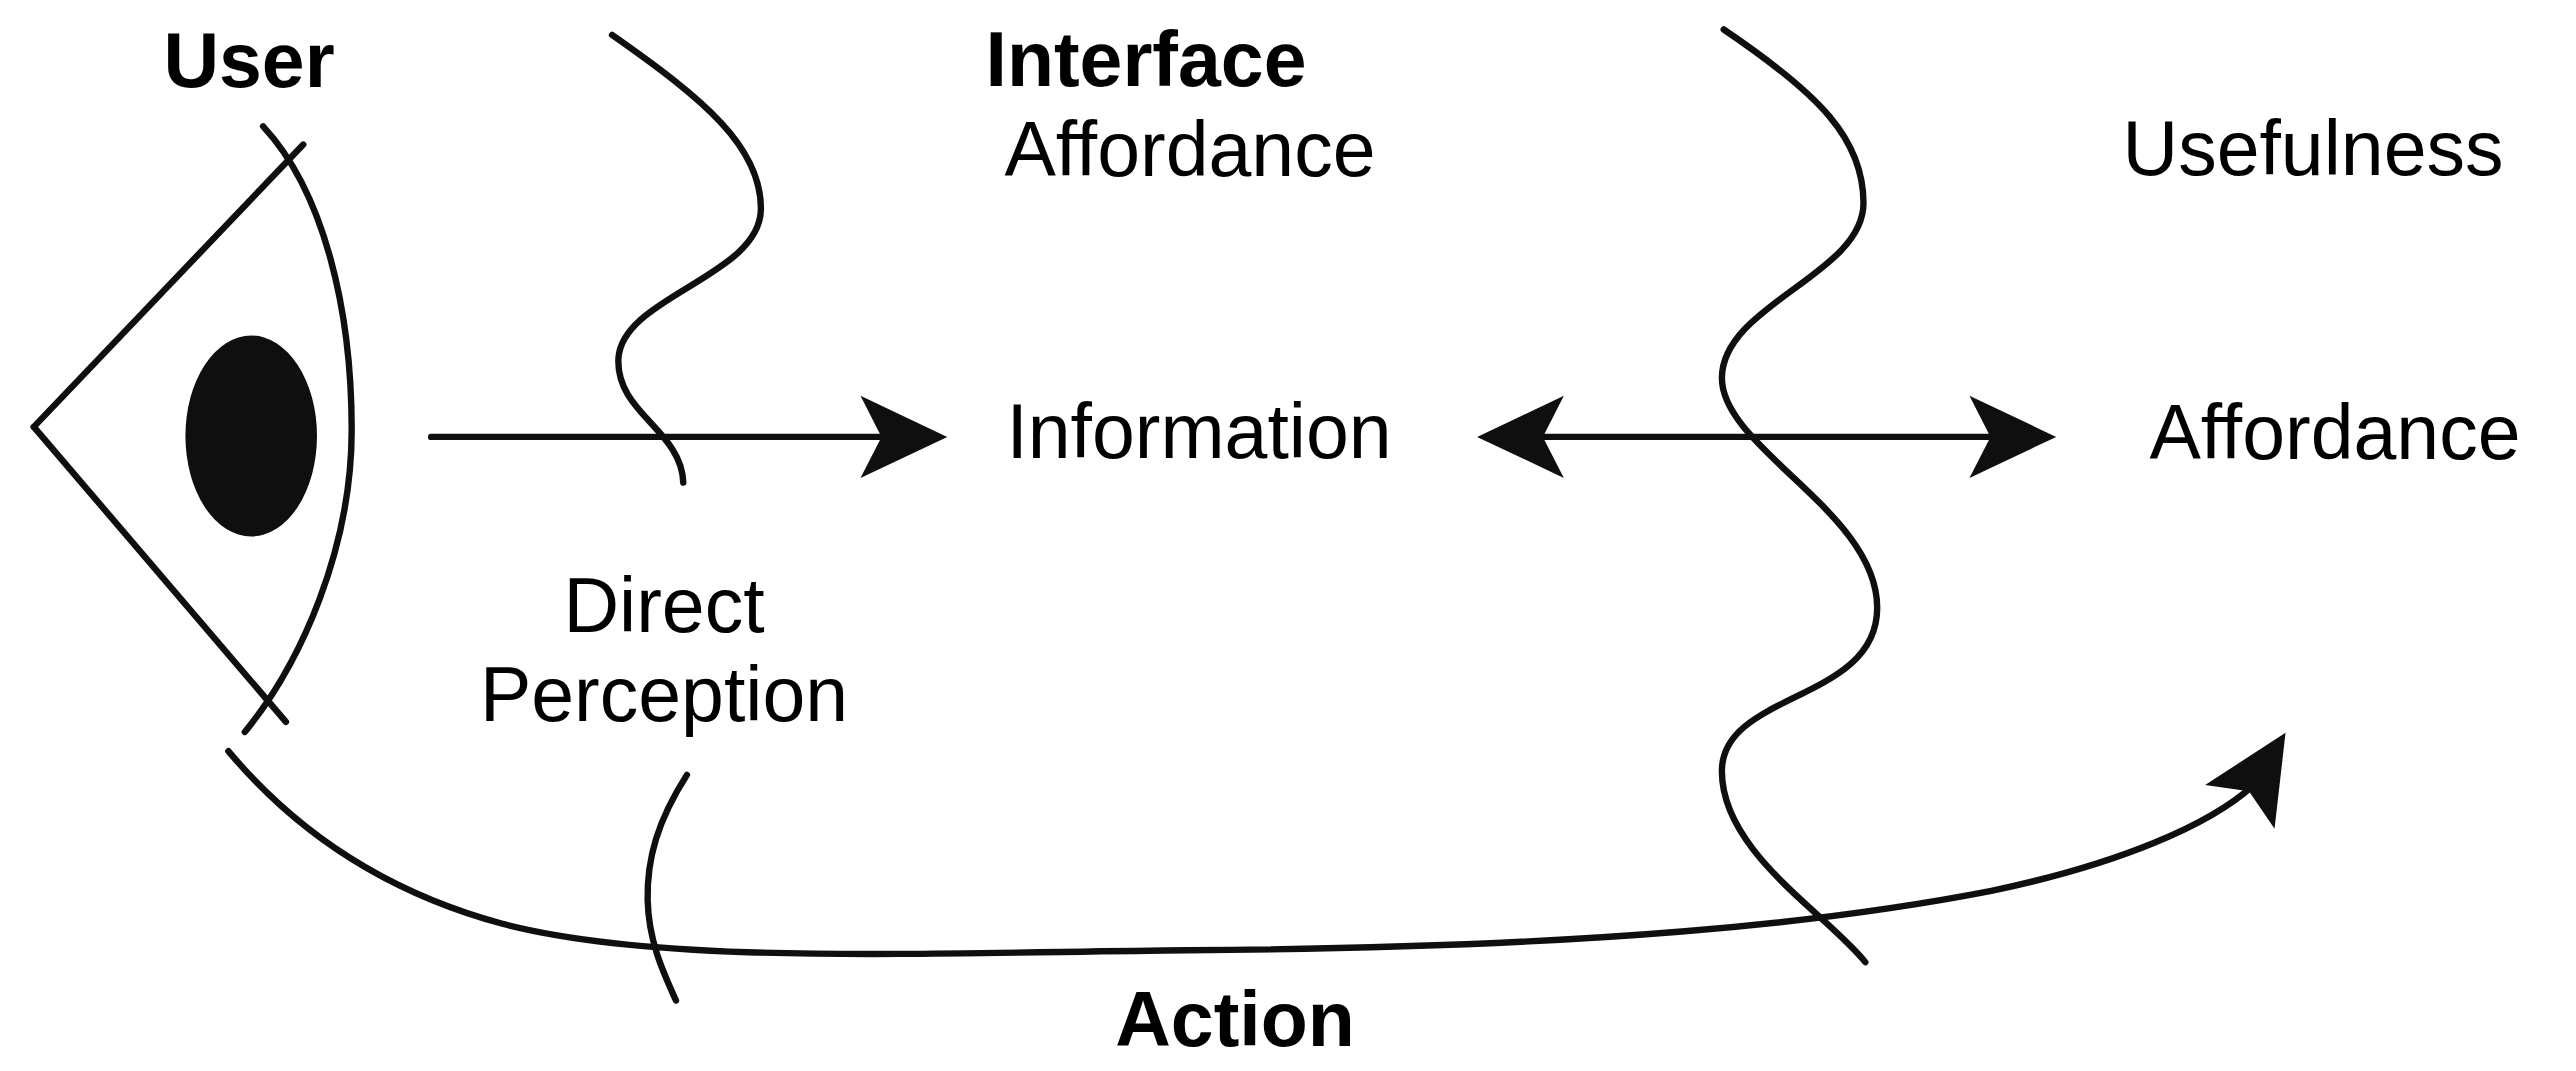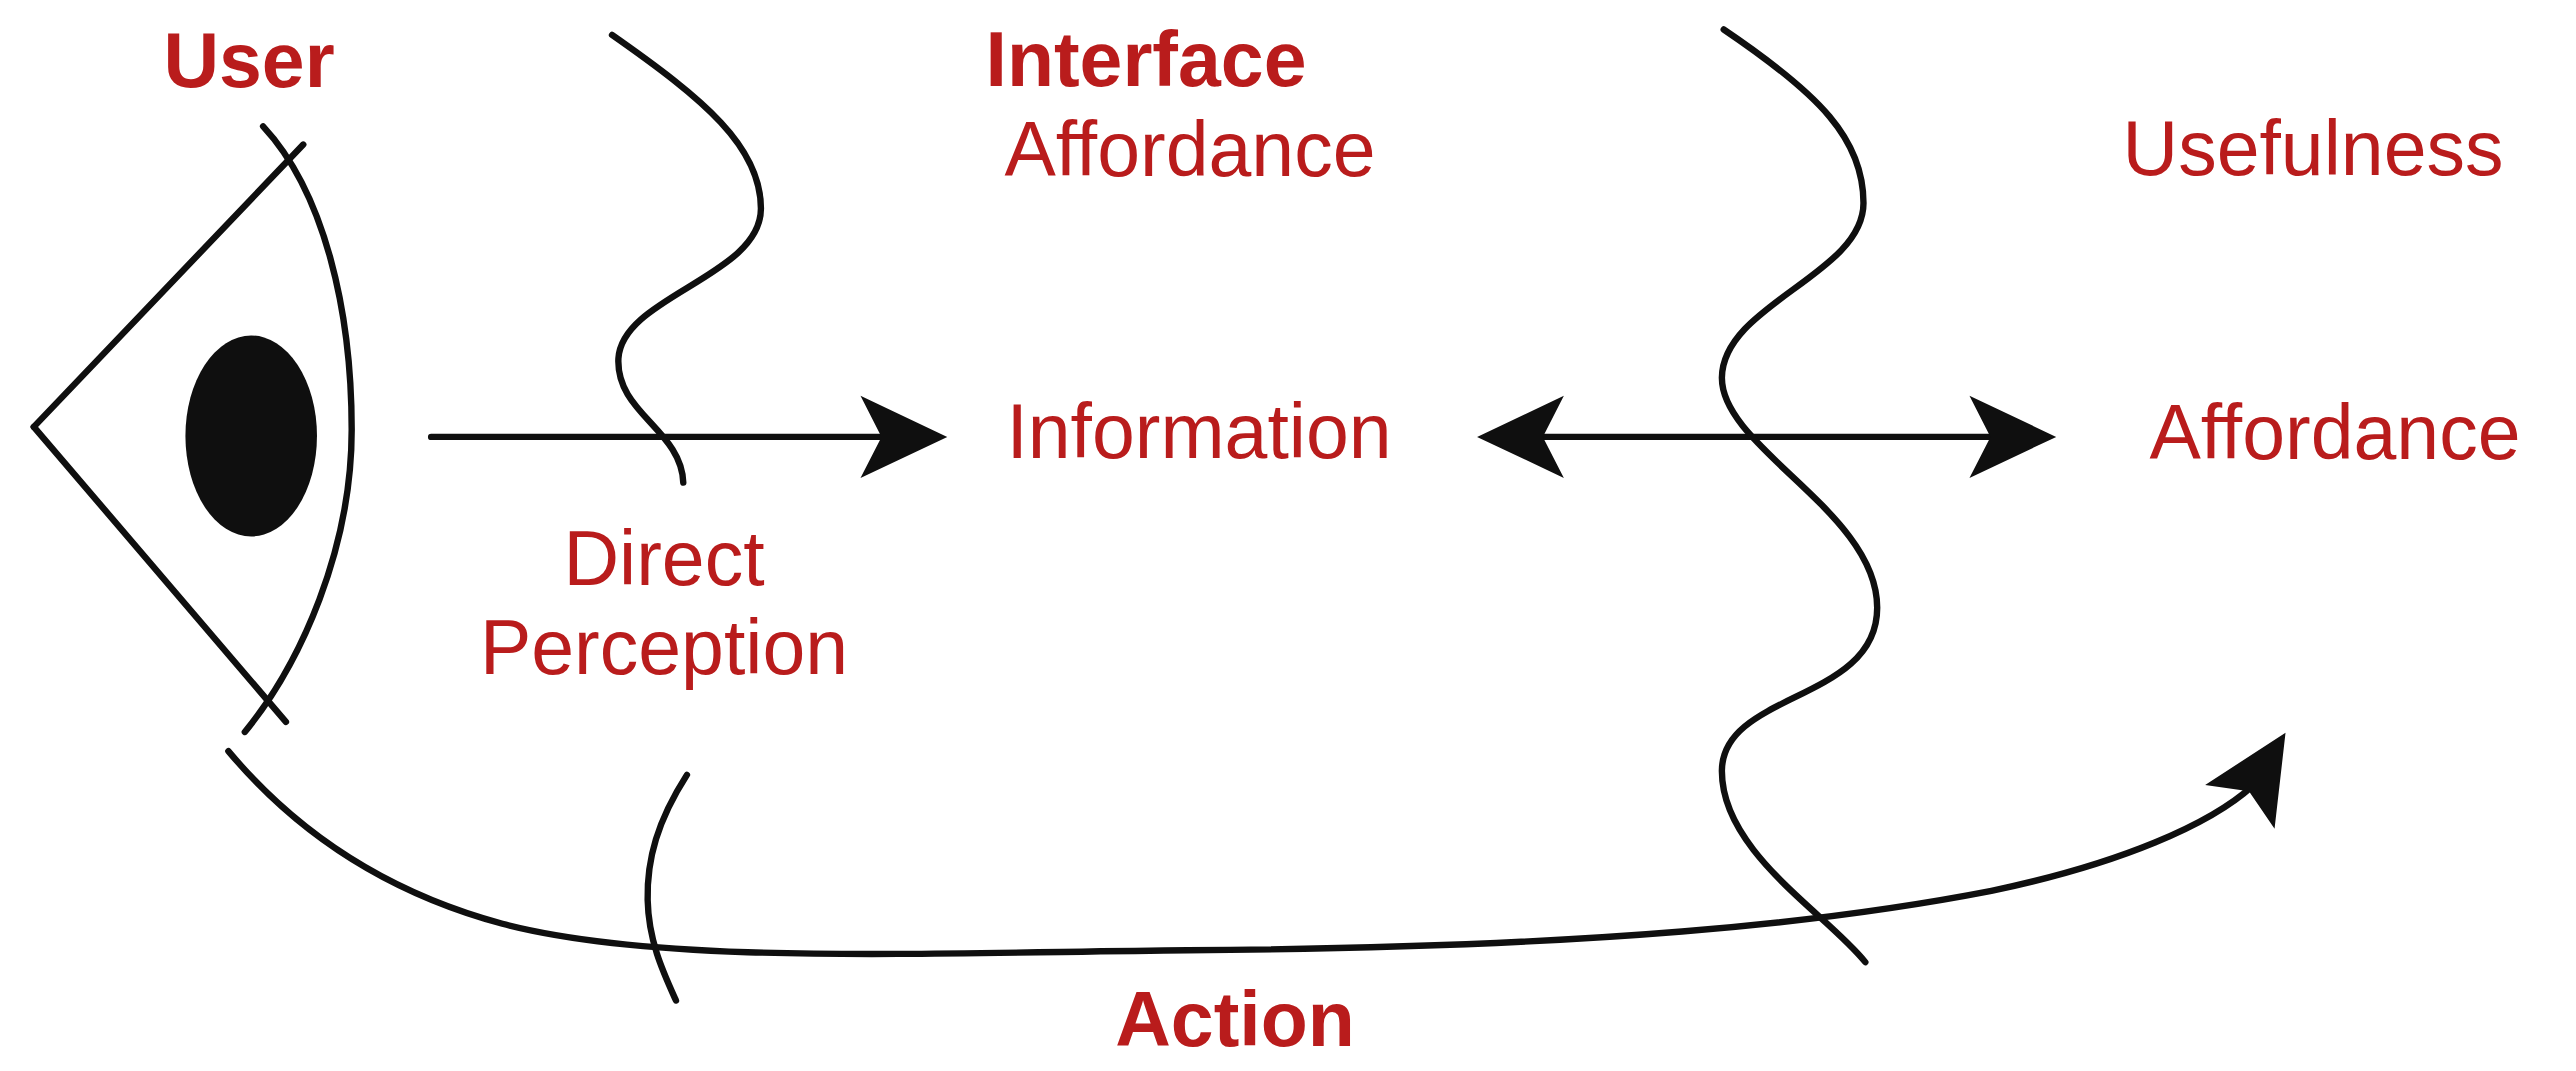--- a/index.html
+++ b/index.html
@@ -21,25 +21,25 @@
     inset: 0;
     width: 100%;
     height: 100%;
   }
   .label {
     position: absolute;
     transform: translate(-50%, -50%);
     font-size: 77px;
     line-height: 1.15;
     white-space: nowrap;
-    color: #b91c1c;
+    color: #000000;
     text-align: center;
   }
   .bold { font-weight: bold; }
-  .stack { white-space: normal; }
+  .stack { white-space: normal; margin-top: 47px; }
   .stack div { white-space: nowrap; }
 </style>
 </head>
 <body>
 
 <div class="stage">
 
   <svg class="art" viewBox="0 0 2820 1173" fill="none" stroke="#0f0f0f" stroke-width="7" stroke-linecap="round">
 
     <g>

